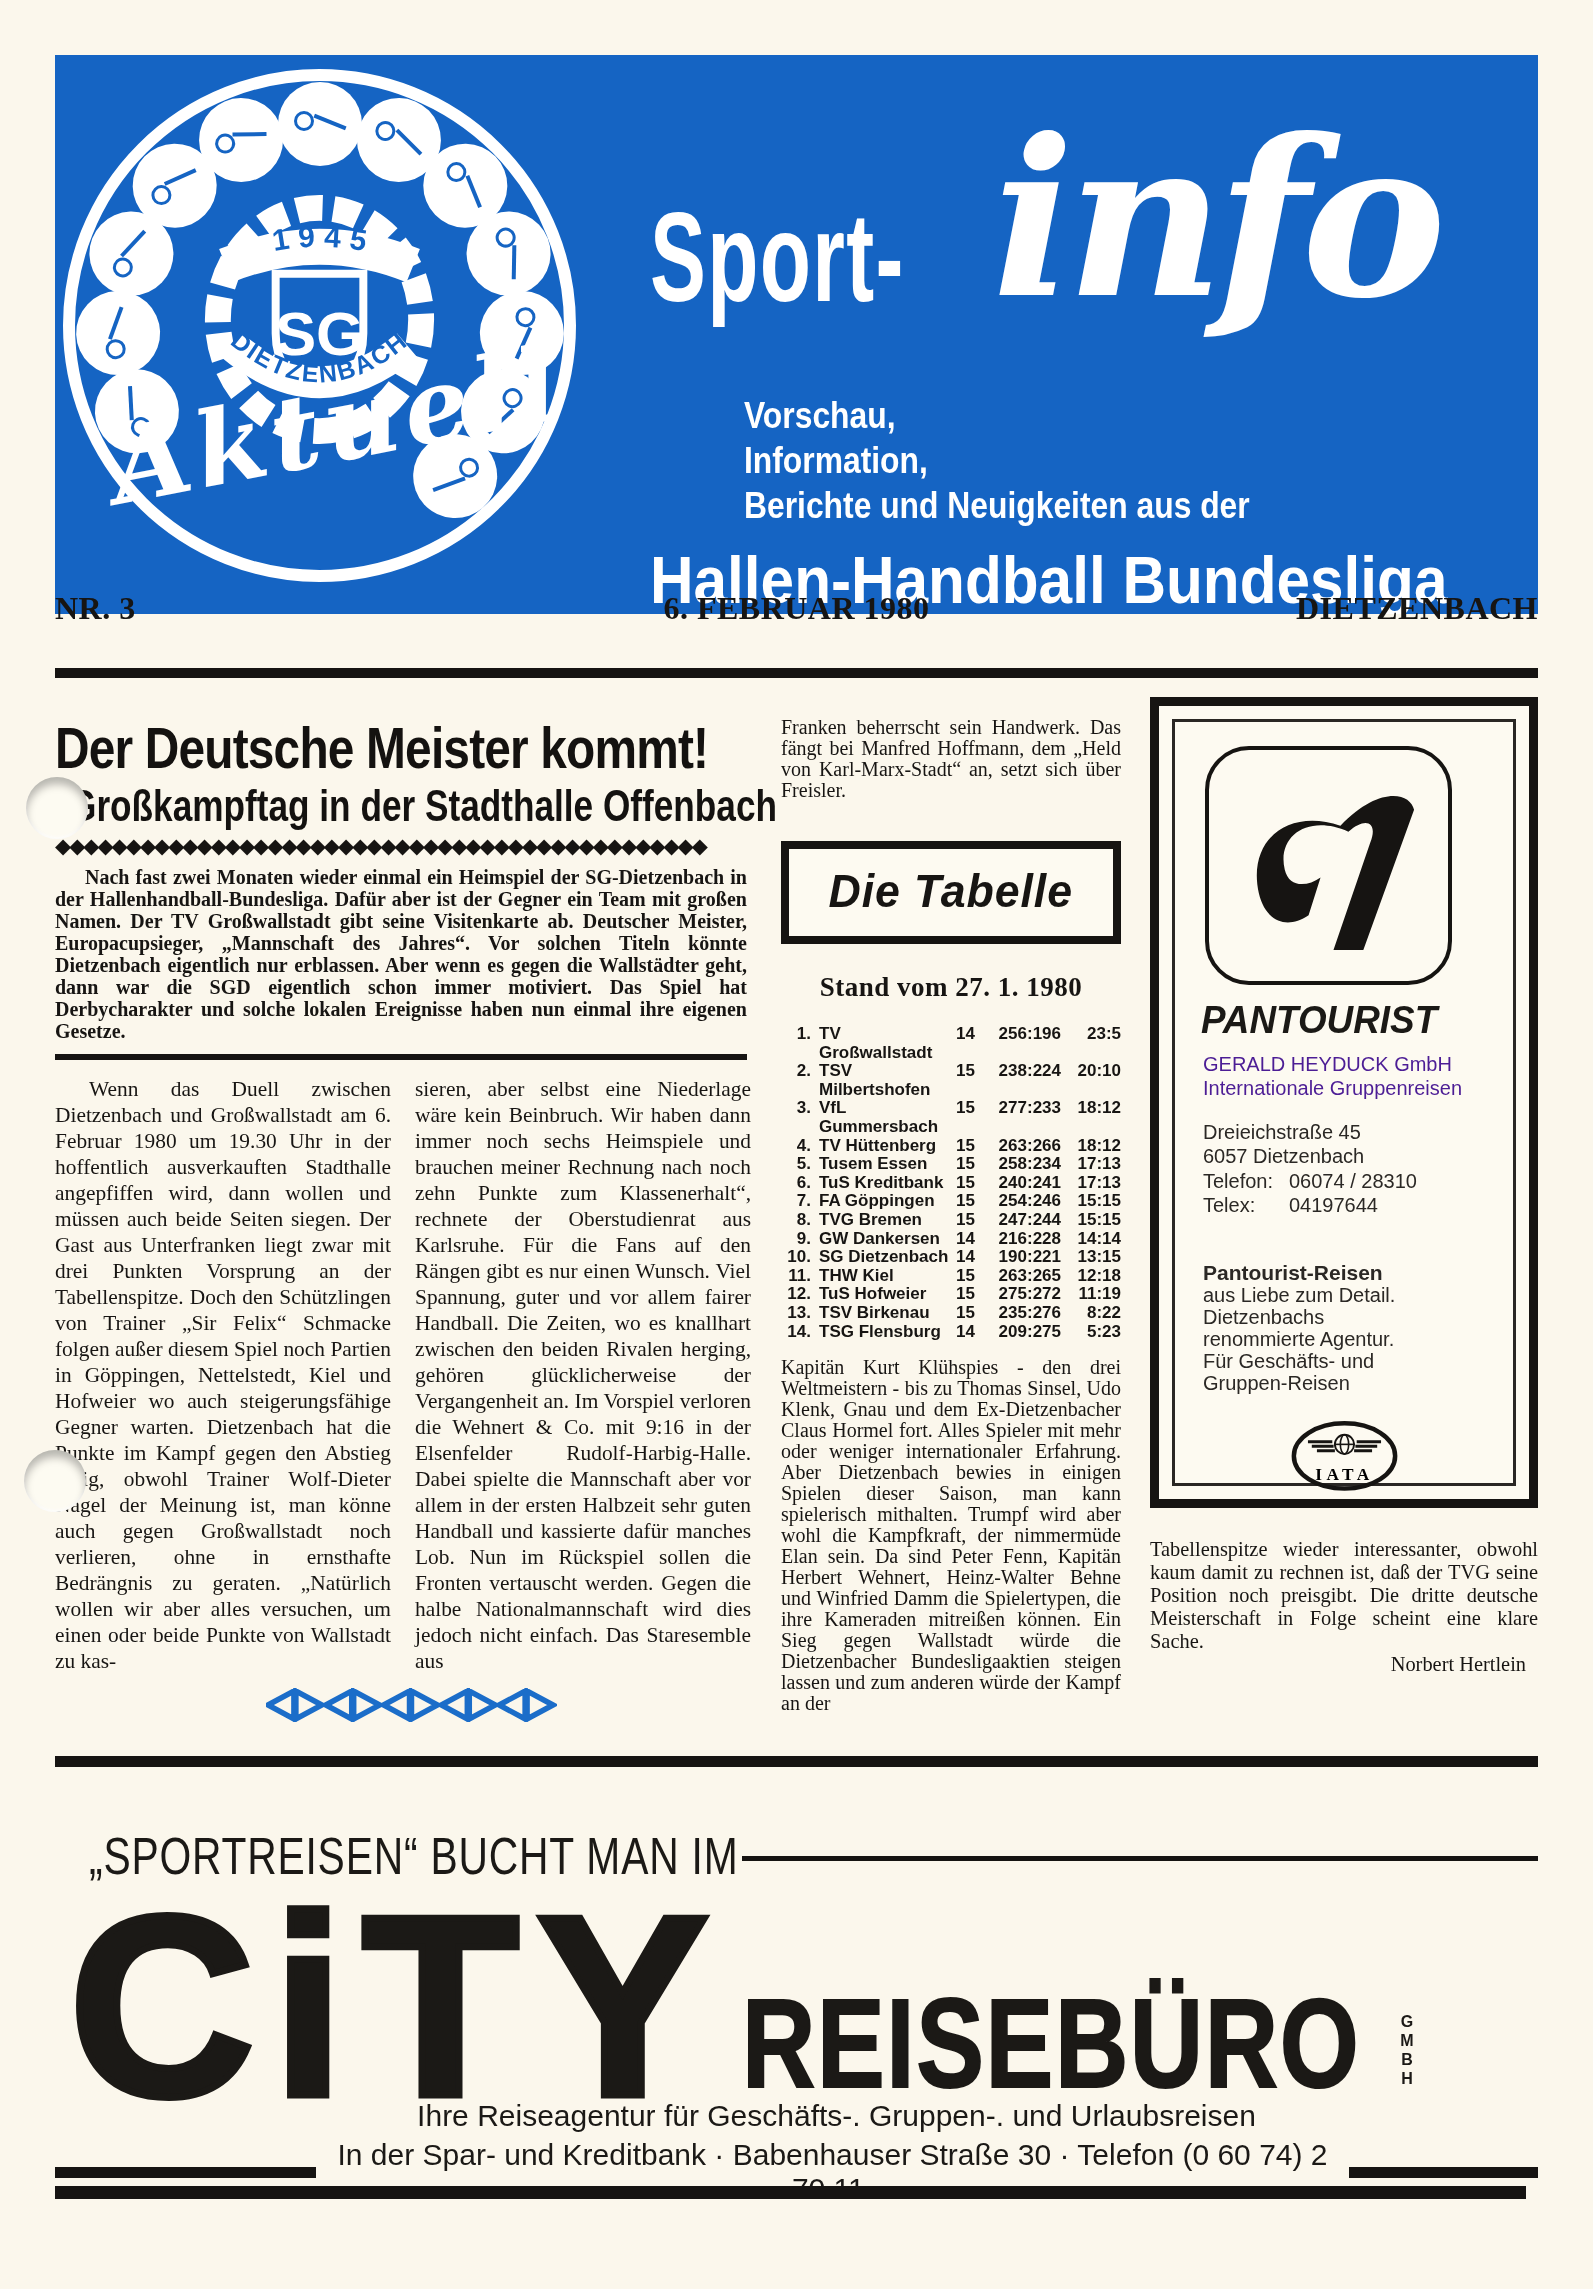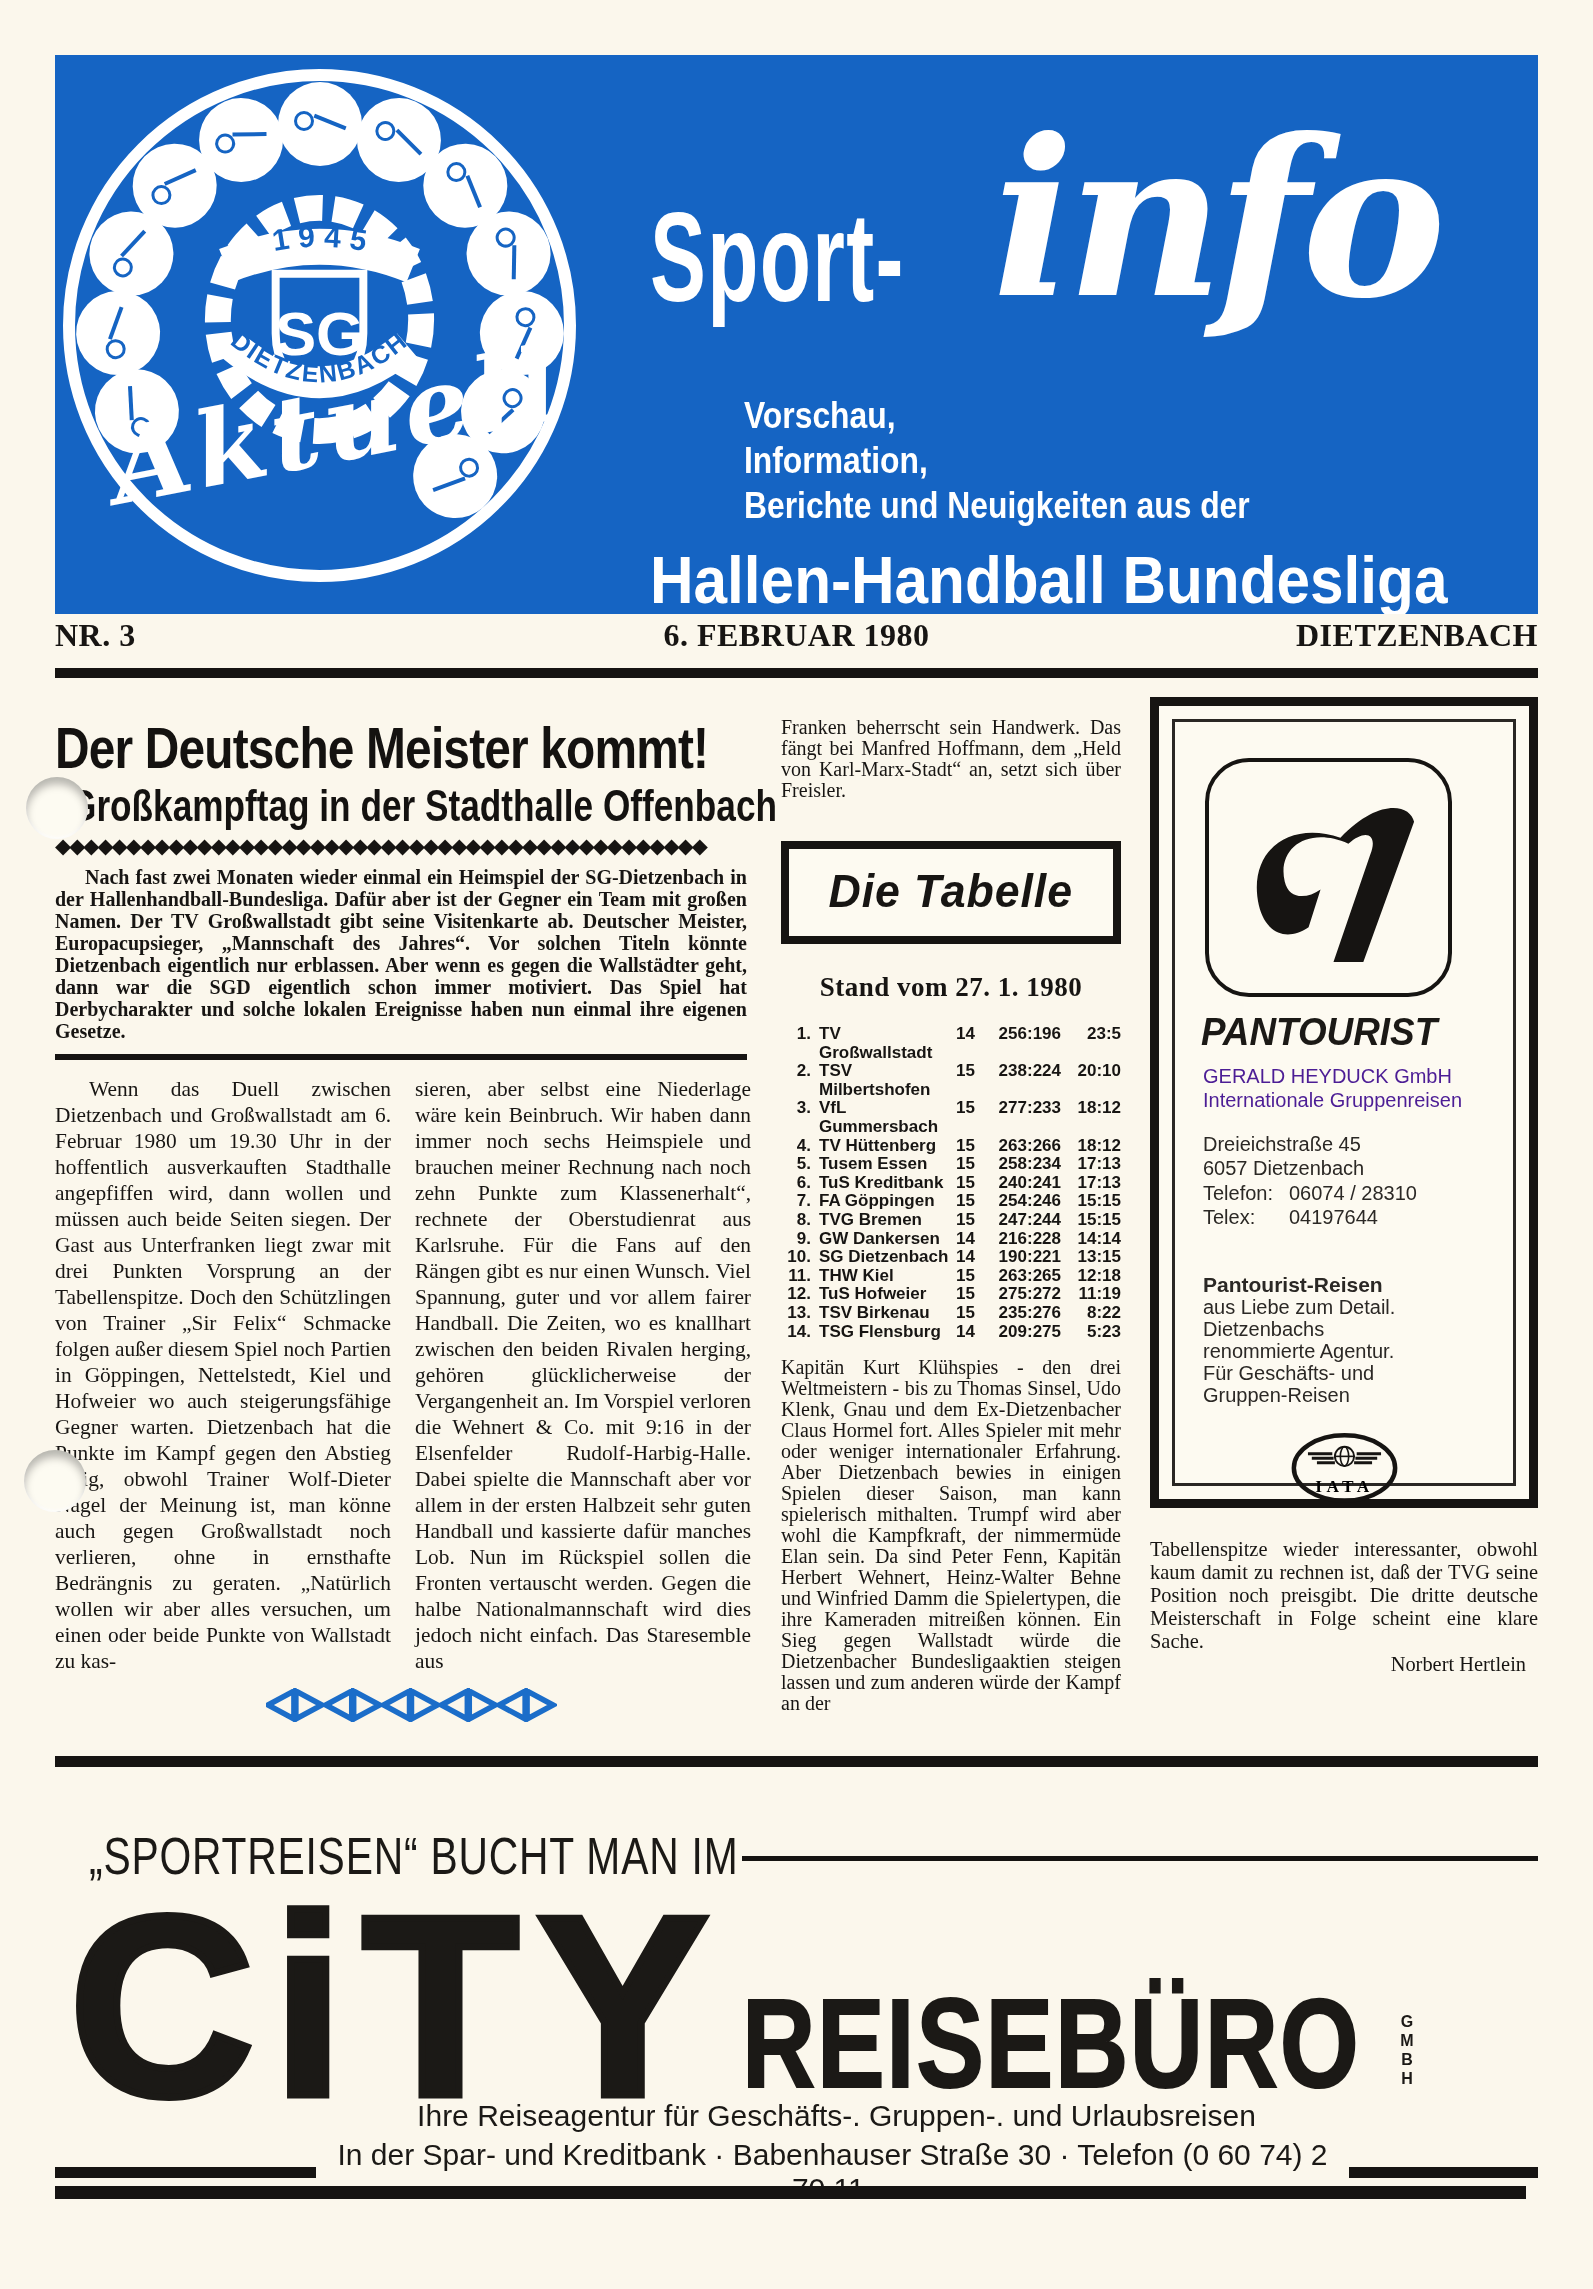--- a/index.html
+++ b/index.html
@@ -46,21 +46,21 @@
   .mh-info{position:absolute;left:937px;top:36px;font-family:"DejaVu Serif",serif;
     font-style:italic;font-weight:bold;font-size:217px;color:#fff;letter-spacing:-8px;white-space:nowrap;}
   .mh-tagline{position:absolute;left:689px;top:338px;}
   .mh-tagline div{font-family:"Liberation Sans",sans-serif;font-weight:bold;font-size:37px;
     line-height:45px;color:#fff;white-space:nowrap;transform:scaleX(.86);transform-origin:left top;}
   .mh-liga{position:absolute;left:595px;top:486px;font-family:"Liberation Sans",sans-serif;
     font-weight:bold;font-size:67px;color:#fff;white-space:nowrap;
     transform:scaleX(.9);transform-origin:left top;}
 
   
-  .dateline{position:absolute;left:55px;top:617px;width:1483px;display:grid;
+  .dateline{position:absolute;left:55px;top:590px;width:1483px;display:grid;
     grid-template-columns:1fr auto 1fr;align-items:baseline;
     font-family:"Liberation Serif",serif;font-weight:bold;font-size:32px;letter-spacing:0.5px;}
   .dateline .dl-right{text-align:right;}
   .rule-top{left:55px;top:668px;width:1483px;height:10px;}
 
   
   .main{position:absolute;left:55px;top:697px;width:1483px;height:1057px;display:flex;gap:29px;overflow:hidden;}
   .col-left{width:697px;flex:none;}
   .col-mid{width:340px;flex:none;}
   .col-right{width:388px;flex:none;}
@@ -90,21 +90,21 @@
     font-size:17px;line-height:18.6px;}
   .trank{width:30px;text-align:right;flex:none;}
   .tteam{flex:1;padding-left:8px;text-align:left;}
   .tg{width:26px;text-align:right;flex:none;}
   .tgoals{width:86px;text-align:right;flex:none;}
   .tpts{width:60px;text-align:right;flex:none;}
   .kapitaen{margin-top:16px;font-size:20px;line-height:21px;}
 
   
   .ad-outer{border:9px solid #161412;height:811px;box-sizing:border-box;padding:13px;background:#fdfaf1;}
-  .ad-inner{border:3px solid #2a2724;height:100%;box-sizing:border-box;padding:32px 20px;}
+  .ad-inner{border:3px solid #2a2724;height:100%;box-sizing:border-box;padding:20px 20px;}
   .pt-logo{width:239px;height:231px;border:4px solid #161412;border-radius:44px;margin:4px 0 0 10px;
     display:flex;align-items:center;justify-content:center;}
   .pt-brand{margin:14px 0 0 6px;font-family:"Liberation Sans",sans-serif;font-weight:bold;
     font-style:italic;font-size:38px;letter-spacing:0px;white-space:nowrap;
     transform:scaleX(.97);transform-origin:left top;color:#1b1916;}
   .pt-company{margin:10px 0 0 8px;font-family:"Liberation Sans",sans-serif;font-size:20px;
     line-height:24px;color:#4c1d95;}
   .pt-address{margin:20px 0 0 8px;font-family:"Liberation Sans",sans-serif;font-size:20px;
     line-height:24.4px;color:#2b2825;}
   .pt-address .lbl{display:inline-block;width:86px;}

